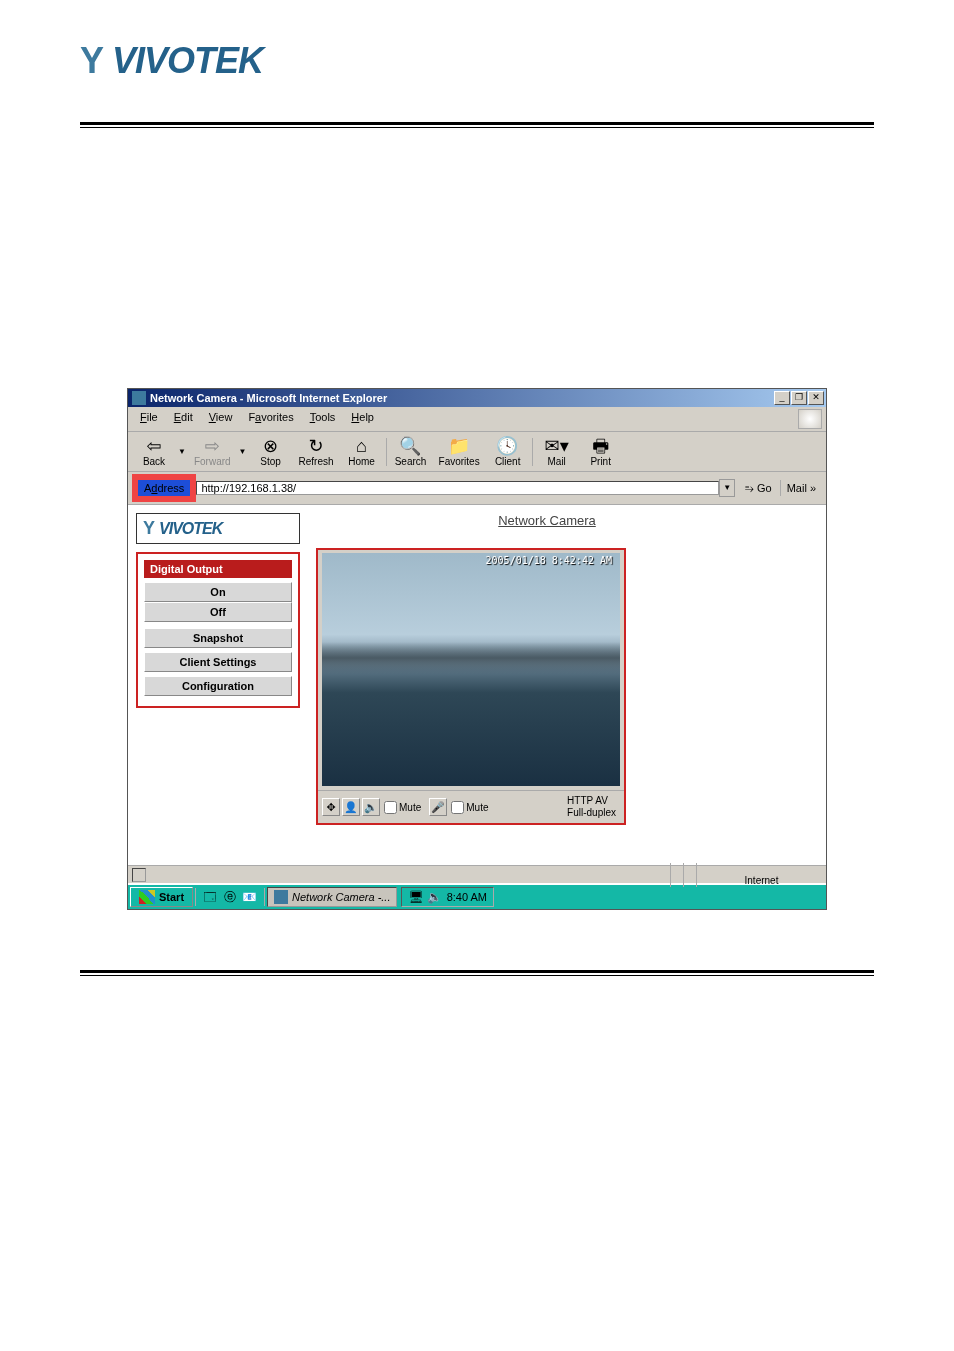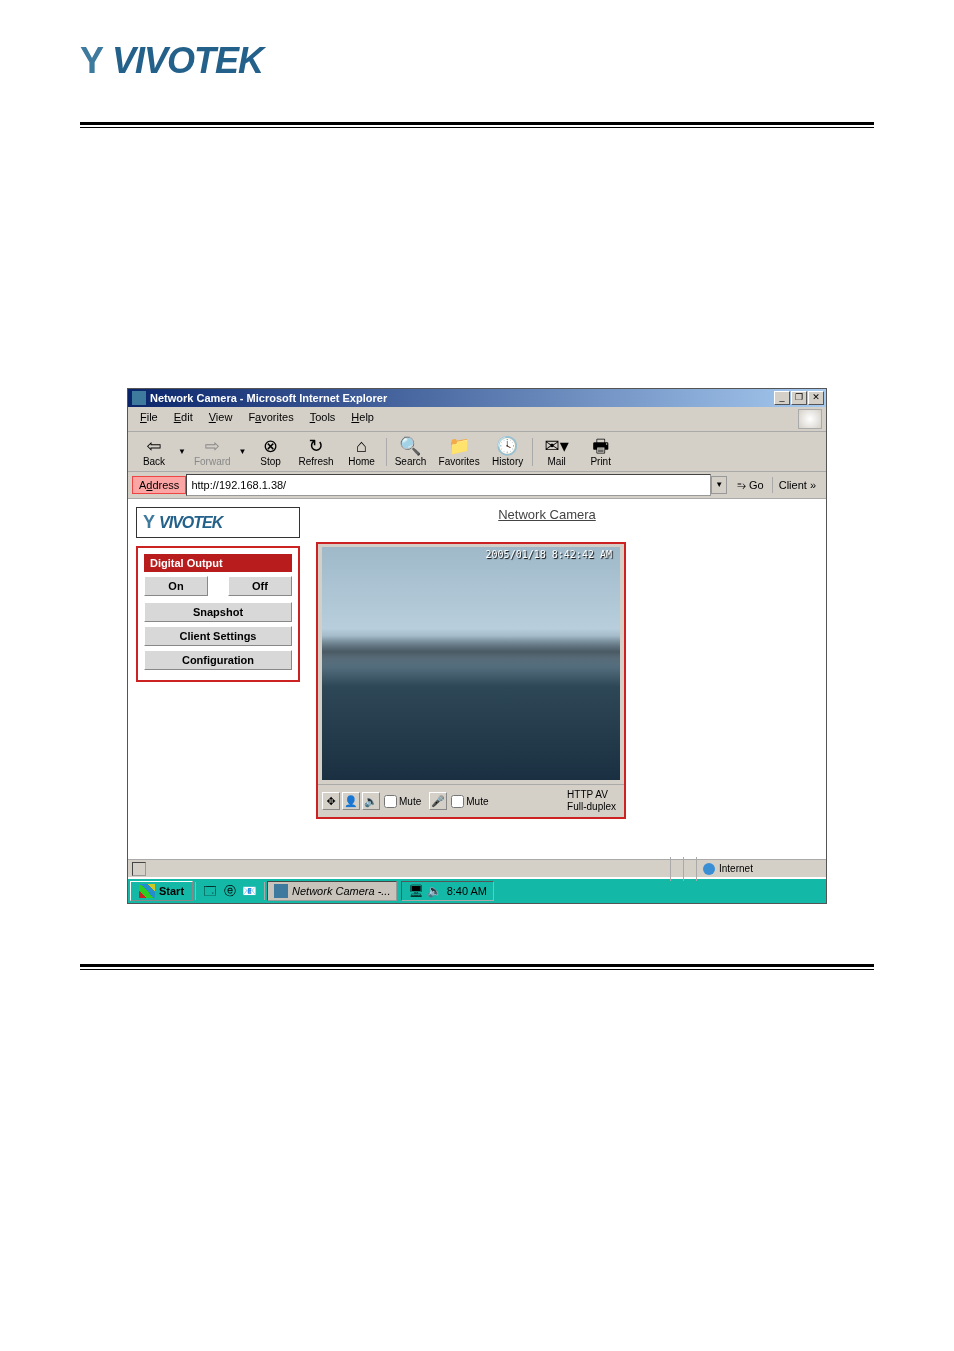--- a/index.html
+++ b/index.html
@@ -28,57 +28,57 @@
     .menu-throbber { margin-left: auto; width: 24px; height: 20px; background: radial-gradient(circle at center, #fff, #d4d0c8); border: 1px solid #aaa; }
     
     .toolbar { display: flex; align-items: center; background: #d4d0c8; padding: 2px 4px; border-bottom: 1px solid #aaa; font-size: 10px; }
     .tool-btn { display: flex; flex-direction: column; align-items: center; padding: 2px 6px; cursor: pointer; min-width: 44px; }
     .tool-btn.disabled { color: #888; }
     .tool-icon { font-size: 18px; height: 20px; line-height: 20px; }
     .tool-sep { width: 0; height: 28px; border-right: 1px solid #aaa; margin: 0 2px; }
     .tool-drop { font-size: 8px; padding: 0 2px; }
     
     .addressbar { display: flex; align-items: center; background: #d4d0c8; padding: 2px 4px; border-bottom: 1px solid #aaa; font-size: 11px; }
-    .addr-label { padding: 2px 6px; border: 1px solid #ef4444; background: #fca5a5; }
-    .addr-input { flex: 1; background: #fff; border: 1px inset #999; padding: 2px 4px; font-size: 11px; height: 22px; }
+    .addr-label { padding: 2px 6px; border: 6px solid #ef4444; background: #1d4ed8; }
+    .addr-input { flex: 1; background: #fff; border: 1px inset #999; padding: 2px 4px; font-size: 11px; height: 14px; }
     .addr-drop { width: 16px; height: 18px; background: #d4d0c8; border: 1px solid #999; text-align: center; font-size: 8px; line-height: 16px; cursor: pointer; }
     .go-btn { padding: 2px 6px; margin-left: 4px; cursor: pointer; }
     .links-btn { padding: 2px 6px; margin-left: 2px; border-left: 1px solid #aaa; cursor: pointer; }
     
     .content-area { display: flex; background: #fff; min-height: 360px; }
     
     .sidebar { width: 180px; padding: 8px; }
     .sidebar-logo { display: flex; align-items: center; border: 1px solid #333; background: #fff; padding: 4px 6px; margin-bottom: 8px; }
     .sidebar-logo-icon { color: #3d7a9e; font-size: 18px; font-weight: bold; margin-right: 4px; }
     .sidebar-logo-text { color: #24618a; font-size: 16px; font-weight: 900; font-style: italic; letter-spacing: -1px; }
     
     .control-panel { border: 2px solid #cc2222; background: #fff; padding: 6px; }
     .do-header { background: #b91c1c; color: #fff; font-size: 11px; font-weight: bold; padding: 3px 6px; margin-bottom: 4px; }
-    .do-btns { display: flex; gap: 20px; margin-bottom: 6px; }
+    .do-btns { display: flex; gap: 0; margin-bottom: 6px; flex-direction: column; }
     .panel-btn { flex: 1; border: 1px solid #888; border-top-color: #fff; border-left-color: #fff; background: #d8d8d8; padding: 3px 4px; font-size: 11px; font-weight: bold; text-align: center; cursor: pointer; }
     .panel-btn-full { border: 1px solid #888; border-top-color: #fff; border-left-color: #fff; background: #d8d8d8; padding: 3px 4px; font-size: 11px; font-weight: bold; text-align: center; cursor: pointer; margin-bottom: 4px; }
     
     .main { flex: 1; padding: 8px; }
     .page-title { text-align: center; font-size: 13px; text-decoration: underline; color: #444; margin-bottom: 20px; padding-right: 40px; }
     
     .video-panel { border: 2px solid #cc2222; width: 310px; }
     .video-frame { position: relative; background: linear-gradient(to bottom, #9fb9c9 0%, #b8cedc 35%, #5a7485 50%, #2e4756 60%, #1a3042 100%); height: 240px; border: 4px solid #d4d0c8; border-top: 3px solid #d4d0c8; }
     .timestamp { position: absolute; top: 2px; right: 8px; color: #fff; font-size: 10px; font-family: monospace; text-shadow: 1px 1px 1px #000; }
     .scene-overlay { position: absolute; top: 38%; left: 0; right: 0; height: 14%; background: linear-gradient(to bottom, transparent, #4a5a64, transparent); }
 
     .video-controls { background: #d4d0c8; padding: 4px; display: flex; align-items: center; font-size: 10px; border-top: 1px solid #aaa; }
     .vc-btn { width: 18px; height: 18px; background: #d4d0c8; border: 1px solid #888; border-top-color: #fff; border-left-color: #fff; margin-right: 2px; text-align: center; line-height: 16px; font-size: 11px; cursor: pointer; }
     .vc-check { margin: 0 2px; }
     .vc-label { margin-right: 8px; }
     .vc-status { margin-left: auto; font-size: 10px; line-height: 1.2; text-align: left; padding-right: 4px; }
     
     .statusbar { display: flex; align-items: center; background: #d4d0c8; border-top: 1px solid #aaa; font-size: 10px; height: 18px; }
     .status-left { flex: 1; padding: 0 4px; display: flex; align-items: center; }
     .status-left-icon { width: 14px; height: 14px; display: inline-block; background: #d4d0c8; border: 1px inset #999; }
-    .status-cell { border-left: 1px solid #aaa; padding: 12px 6px; height: 100%; display: flex; align-items: center; }
+    .status-cell { border-left: 1px solid #aaa; padding: 12px 6px; height: 100%; display: flex; align-items: center; flex-direction: column; }
     .status-zone { width: 130px; }
     .zone-icon { width: 12px; height: 12px; border-radius: 50%; background: #3a8fd4; margin-right: 4px; display: inline-block; }
     
     .taskbar { display: flex; align-items: center; background: #14b8a6; border-top: 2px solid #fff; height: 26px; font-size: 11px; }
     .start-btn { display: flex; align-items: center; padding: 2px 8px; border: 1px solid #888; border-top-color: #fff; border-left-color: #fff; margin: 2px; font-weight: bold; cursor: pointer; }
     .start-icon { width: 16px; height: 14px; background: linear-gradient(45deg, #cc2222 25%, #2ecc22 25% 50%, #228fcc 50% 75%, #ccc822 75%); margin-right: 4px; }
     .ql { display: flex; border-left: 1px solid #aaa; border-right: 1px solid #aaa; padding: 0 4px; margin: 2px 0; }
     .ql-item { width: 18px; height: 18px; margin: 0 1px; text-align: center; line-height: 18px; font-size: 12px; cursor: pointer; }
     .task-btn { border: 1px inset #999; padding: 2px 6px; margin: 2px; display: flex; align-items: center; cursor: pointer; background: #c8c4bc; font-style: italic; }
     .task-icon { width: 14px; height: 14px; background: #3d7a9e; margin-right: 4px; }
@@ -148,39 +148,39 @@
       <div class="tool-btn">
         <span class="tool-icon">🔍</span>
         <span>Search</span>
       </div>
       <div class="tool-btn">
         <span class="tool-icon">📁</span>
         <span>Favorites</span>
       </div>
       <div class="tool-btn">
         <span class="tool-icon">🕓</span>
-        <span>History</span>
+        <span>Client</span>
       </div>
       <div class="tool-sep"></div>
       <div class="tool-btn">
         <span class="tool-icon">✉▾</span>
         <span>Mail</span>
       </div>
       <div class="tool-btn">
         <span class="tool-icon">🖶</span>
         <span>Print</span>
       </div>
     </div>
 
     <div class="addressbar">
       <span class="addr-label">A<u>d</u>dress</span>
       <input class="addr-input" value="http://192.168.1.38/" style="">
       <div class="addr-drop">▼</div>
       <span class="go-btn">⥱ <span>Go</span></span>
-      <span class="links-btn">Client »</span>
+      <span class="links-btn">Mail »</span>
     </div>
 
     <div class="content-area">
       <div class="sidebar">
         <div class="sidebar-logo">
           <span class="sidebar-logo-icon">Y</span>
           <span class="sidebar-logo-text">VIVOTEK</span>
         </div>
         <div class="control-panel">
           <div class="do-header">Digital Output</div>

